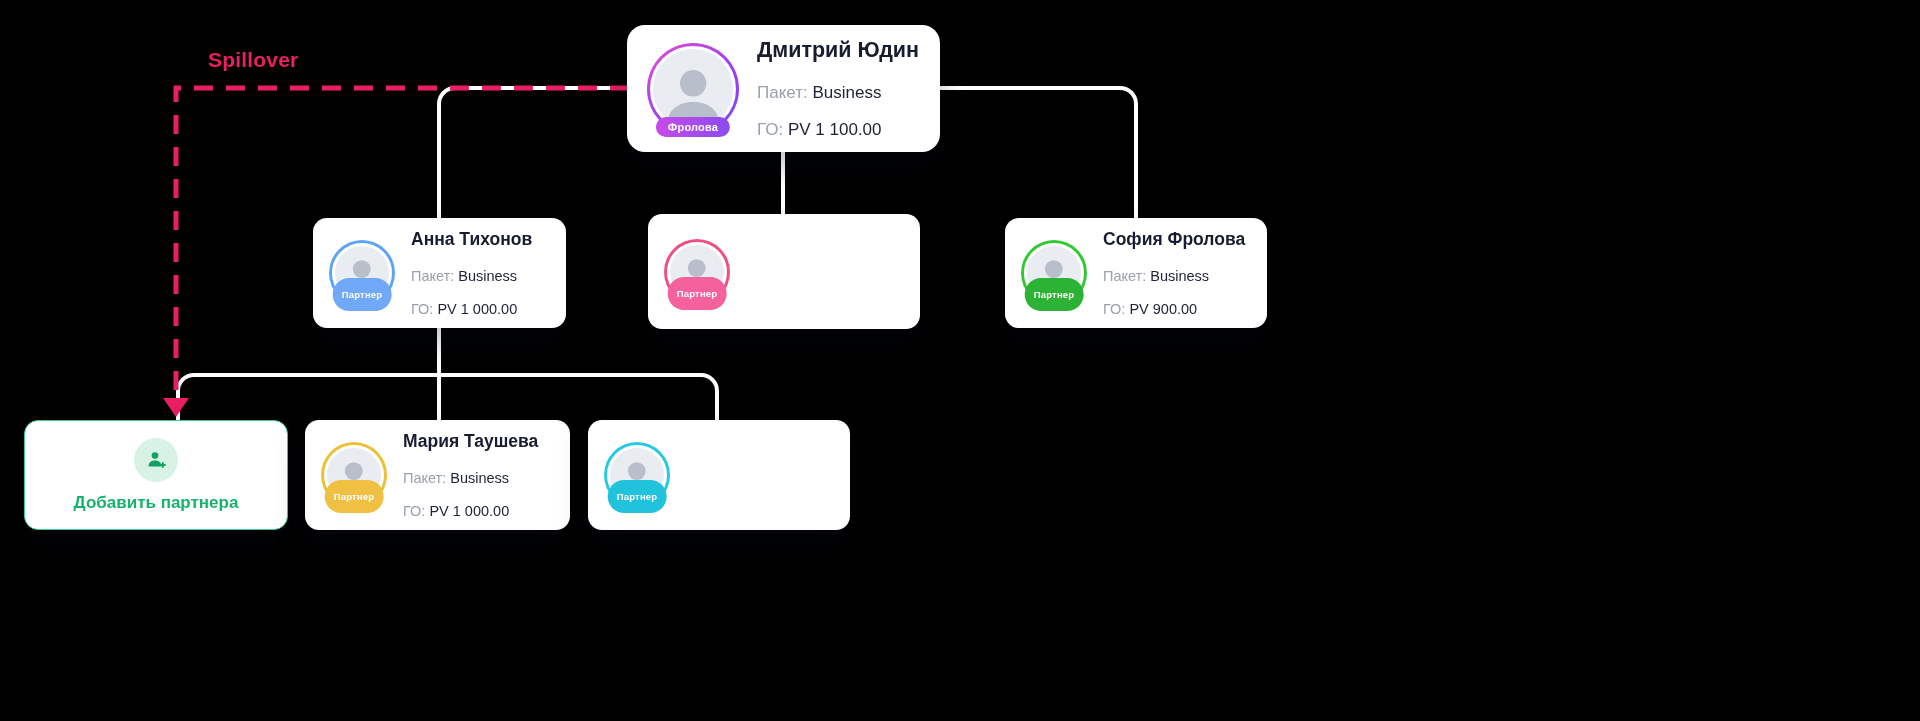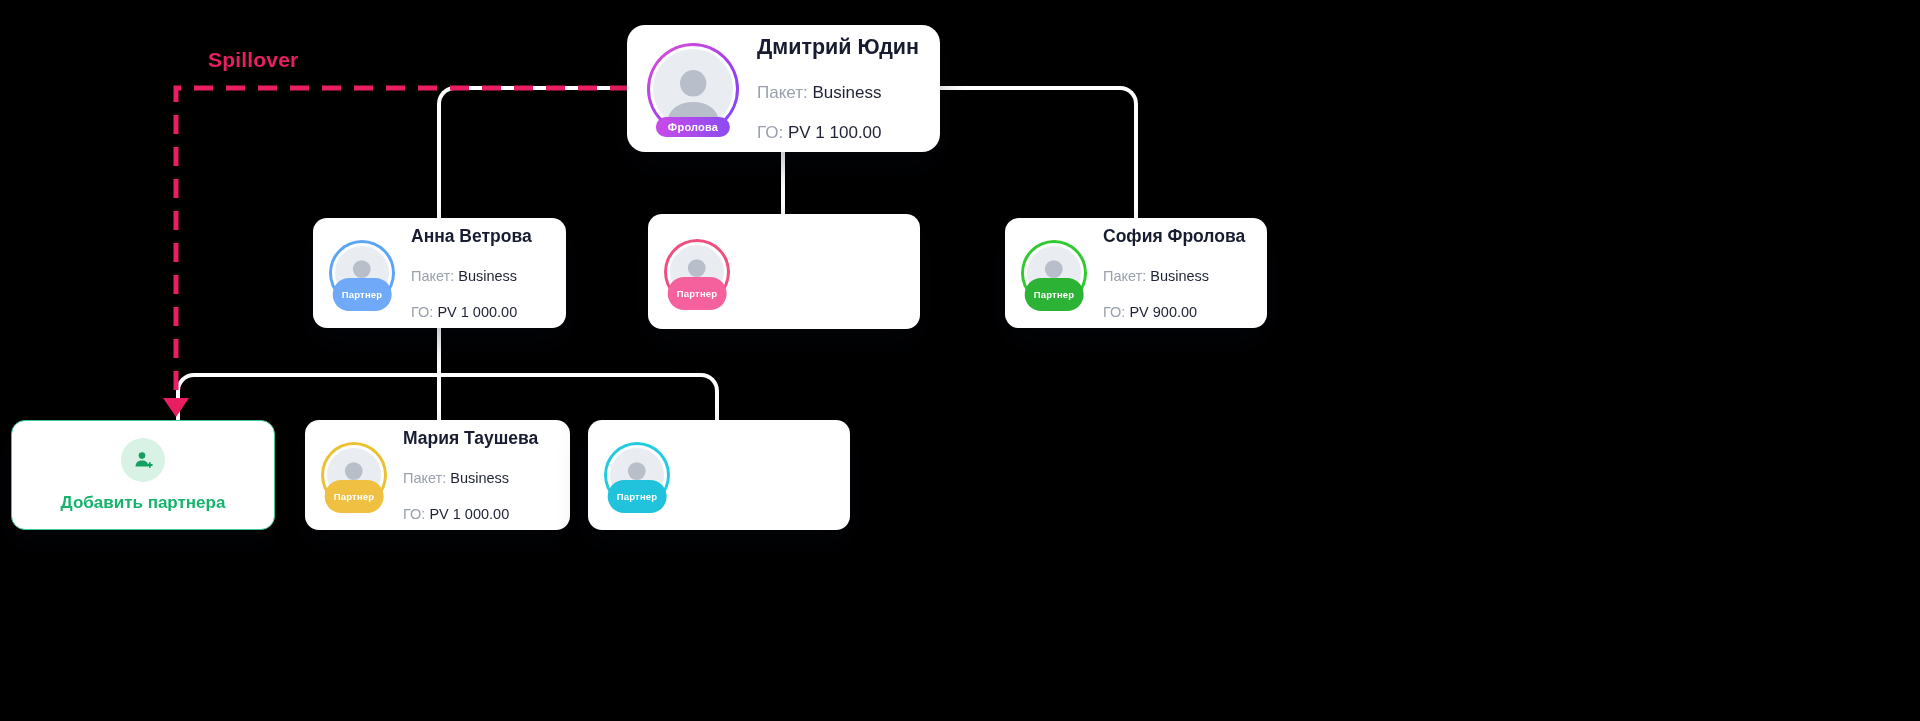--- a/index.html
+++ b/index.html
@@ -48,24 +48,24 @@
   }
   .avatar-photo svg { width: 88%; height: 88%; display: block; }
 
   .badge {
     position: absolute; left: 50%; bottom: -5px; transform: translateX(-50%);
     color: #fff; font-size: 9.5px; font-weight: bold;
     padding: 11px 9px; border-radius: 999px; white-space: nowrap; letter-spacing: .2px;
   }
   .card--root .badge { font-size: 11px; padding: 4px 12px; bottom: -2px; }
 
-  .info { display: flex; flex-direction: column; gap: 20px; }
+  .info { display: flex; flex-direction: column; gap: 9px; }
   .name { font-size: 17.5px; font-weight: bold; color: #181c30; margin-bottom: 1px; }
   .card--root .name { font-size: 21.5px; margin-bottom: 3px; }
-  .row { font-size: 14.5px; color: #1e2336; }
+  .row { font-size: 14.5px; color: #1e2336; margin-top: 8px; }
   .card--root .row { font-size: 17px; }
   .lbl { color: #9aa1ad; }
 
   
   .add-card {
     border: 1.5px solid #3ecb96;
     flex-direction: column; justify-content: center;
     gap: 11px; padding: 0;
   }
   .add-icon-circle {
@@ -118,21 +118,21 @@
         <div class="avatar-photo">
           <svg viewBox="0 0 64 64">
               <circle cx="32" cy="23" r="12" fill="#b9bfca"></circle>
               <path d="M8 62 C8 46 20 40 32 40 C44 40 56 46 56 62 Z" fill="#b9bfca"></path>
             </svg>
         </div>
       </div>
       <div class="badge" style="background: rgb(111, 169, 247);">Партнер</div>
     </div>
     <div class="info">
-      <div class="name">Анна Ветрова</div>
+      <div class="name">Анна Тихонов</div>
       <div class="row"><span class="lbl">Пакет:</span> <span>Business</span></div>
       <div class="row"><span class="lbl">ГО:</span> <span>PV 1 000.00</span></div>
     </div>
   </div>
 
   <div class="card" style="left:648px; top:214px; width:272px; height:115px;">
     <div class="avatar-wrap">
       <div class="avatar-ring" style="background: rgb(240, 78, 126);">
         <div class="avatar-photo">
           <svg viewBox="0 0 64 64">
@@ -157,21 +157,21 @@
       </div>
       <div class="badge" style="background: rgb(44, 178, 52);">Партнер</div>
     </div>
     <div class="info">
       <div class="name">София Фролова</div>
       <div class="row"><span class="lbl">Пакет:</span> <span>Business</span></div>
       <div class="row"><span class="lbl">ГО:</span> <span>PV 900.00</span></div>
     </div>
   </div>
 
-  <div class="card add-card" style="left: 11px; top: 420px; width: 264px; height: 110px; border-color: rgb(62, 203, 150);">
+  <div class="card add-card" style="left: 24px; top: 420px; width: 264px; height: 110px; border-color: rgb(62, 203, 150);">
     <div class="add-icon-circle" style="background: rgb(216, 242, 229); color: rgb(19, 160, 97);">
       <svg viewBox="0 0 24 24">
         <circle cx="11" cy="7.6" r="3.3" fill="currentColor"></circle>
         <path d="M4.5 18.6 C4.5 14.3 7.4 12.4 11 12.4 C14.6 12.4 17.5 14.3 17.5 18.6 Z" fill="currentColor"></path>
         <rect x="15.8" y="16.1" width="6" height="1.9" rx="0.95" fill="currentColor"></rect>
         <rect x="17.85" y="14.05" width="1.9" height="6" rx="0.95" fill="currentColor"></rect>
       </svg>
     </div>
     <div class="add-label" style="color: rgb(21, 179, 107);">Добавить партнера</div>
   </div>

